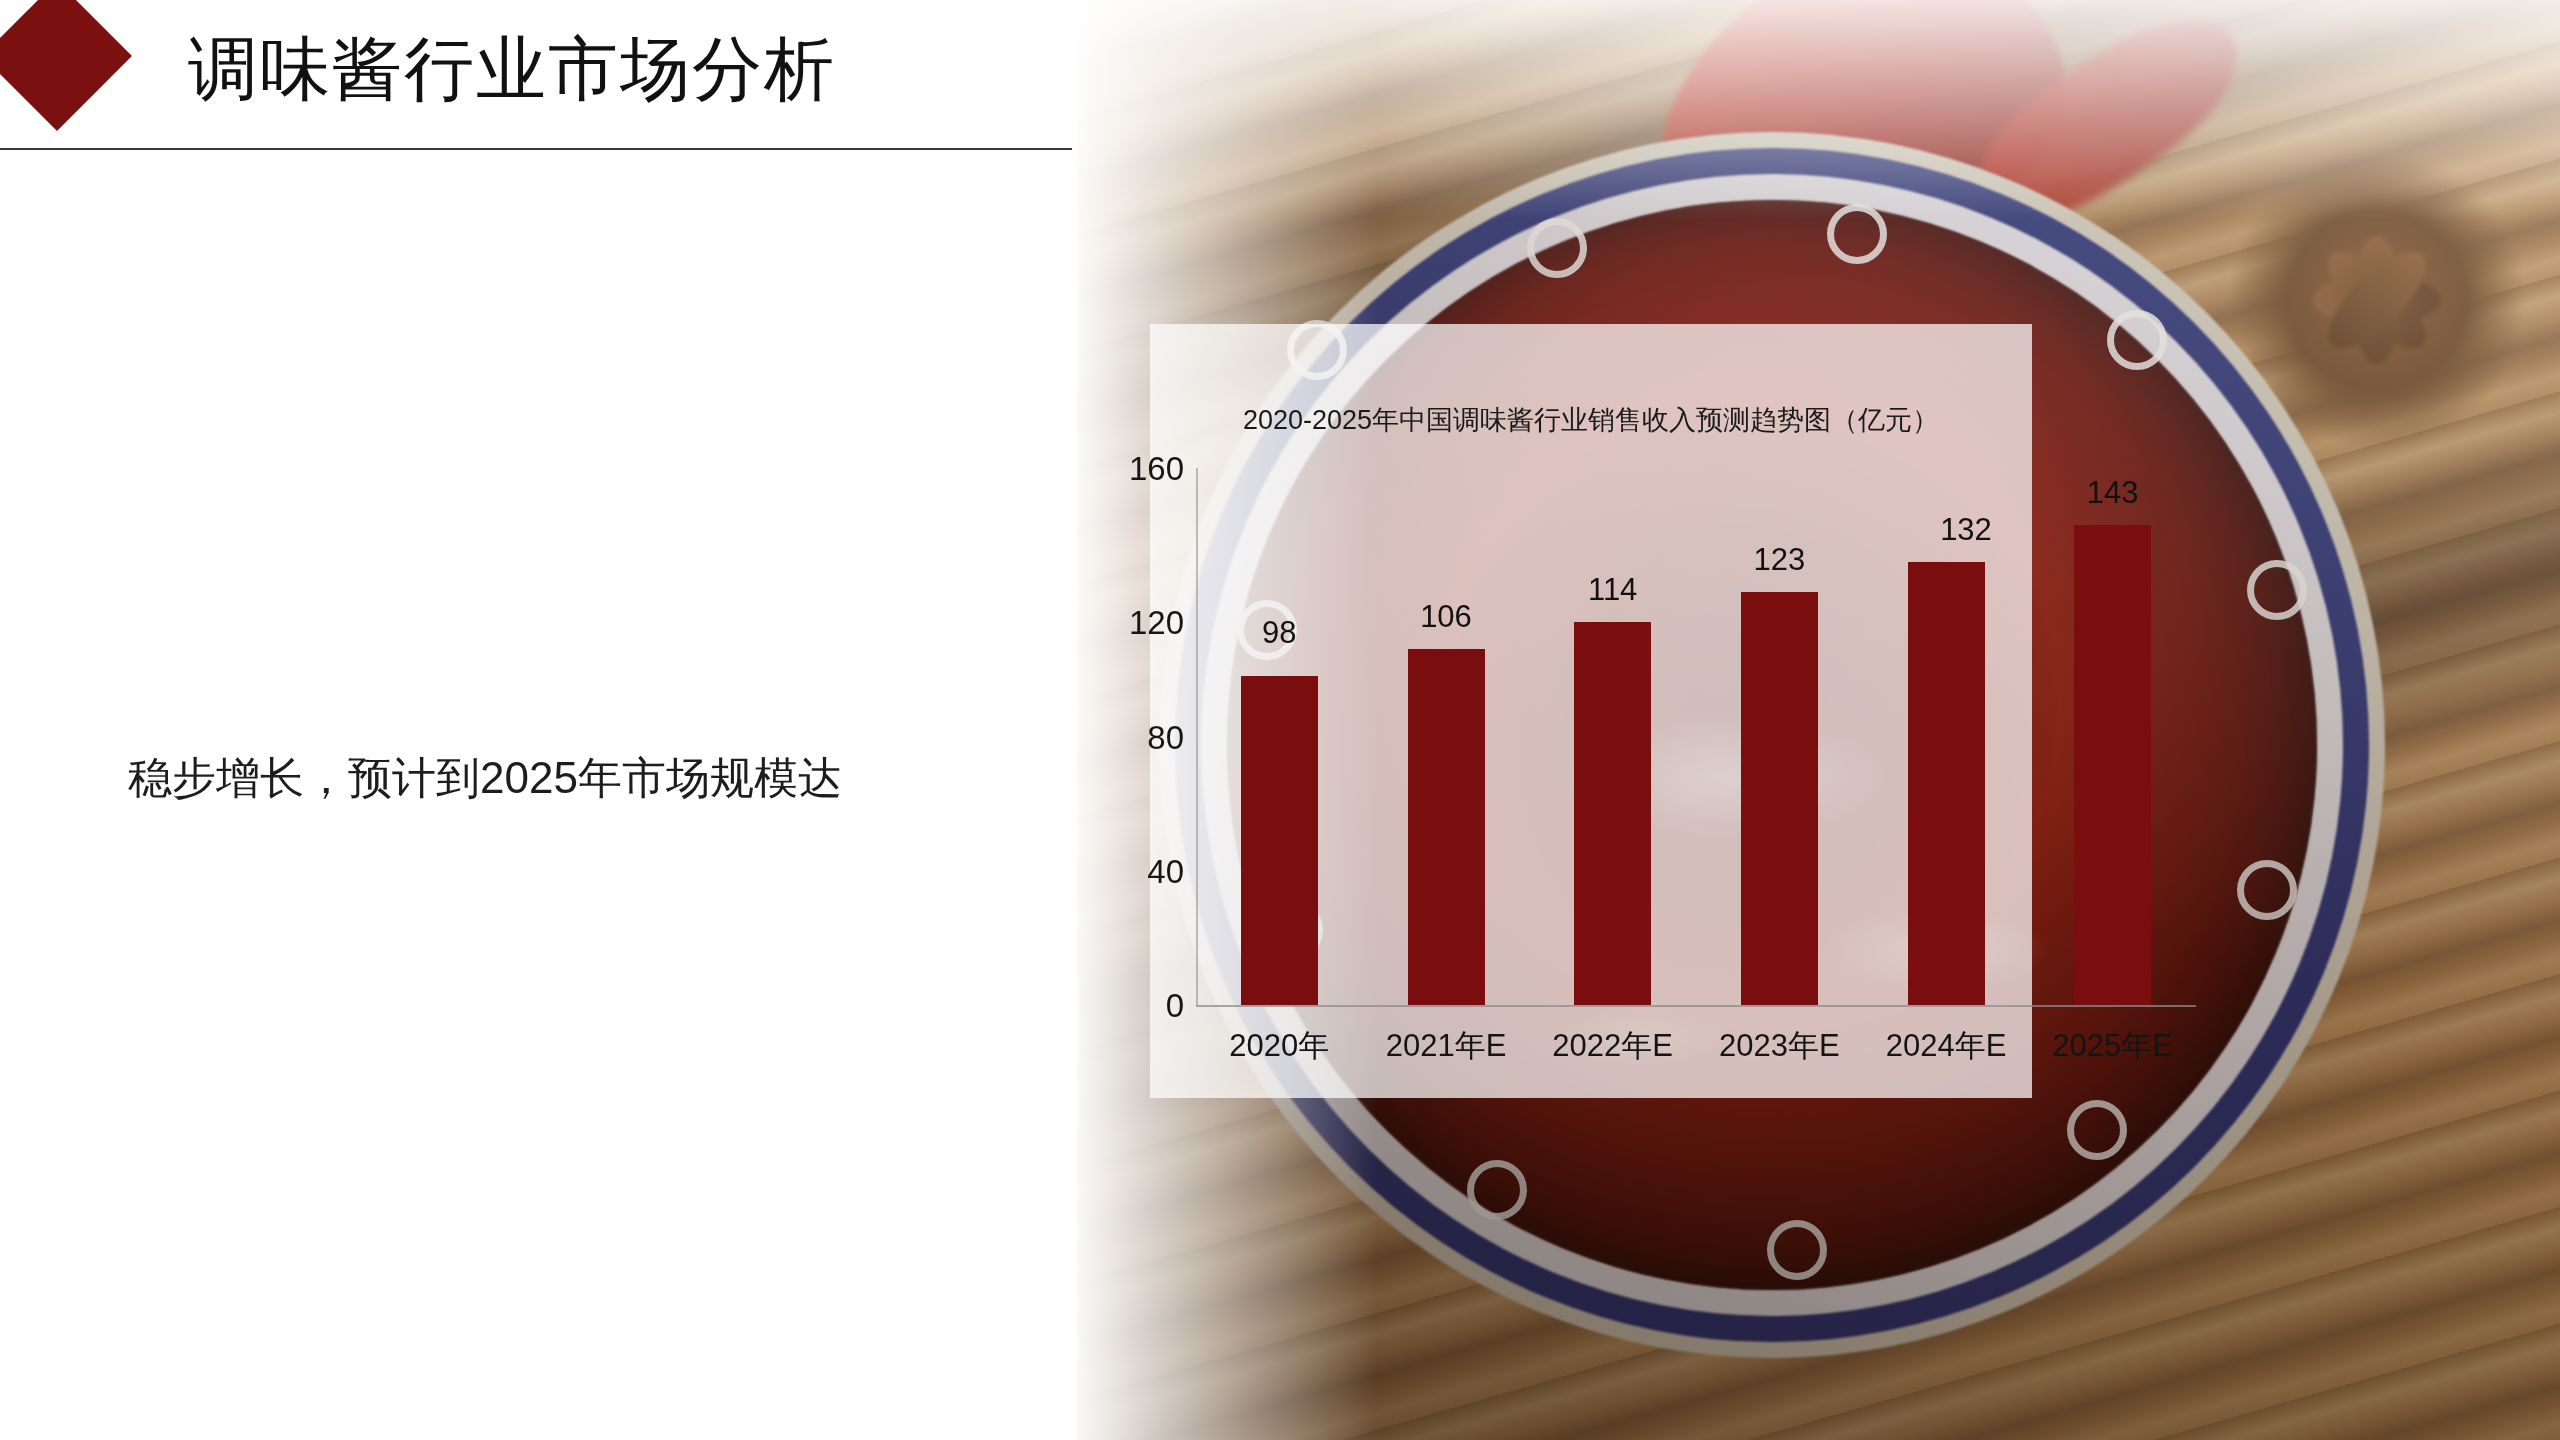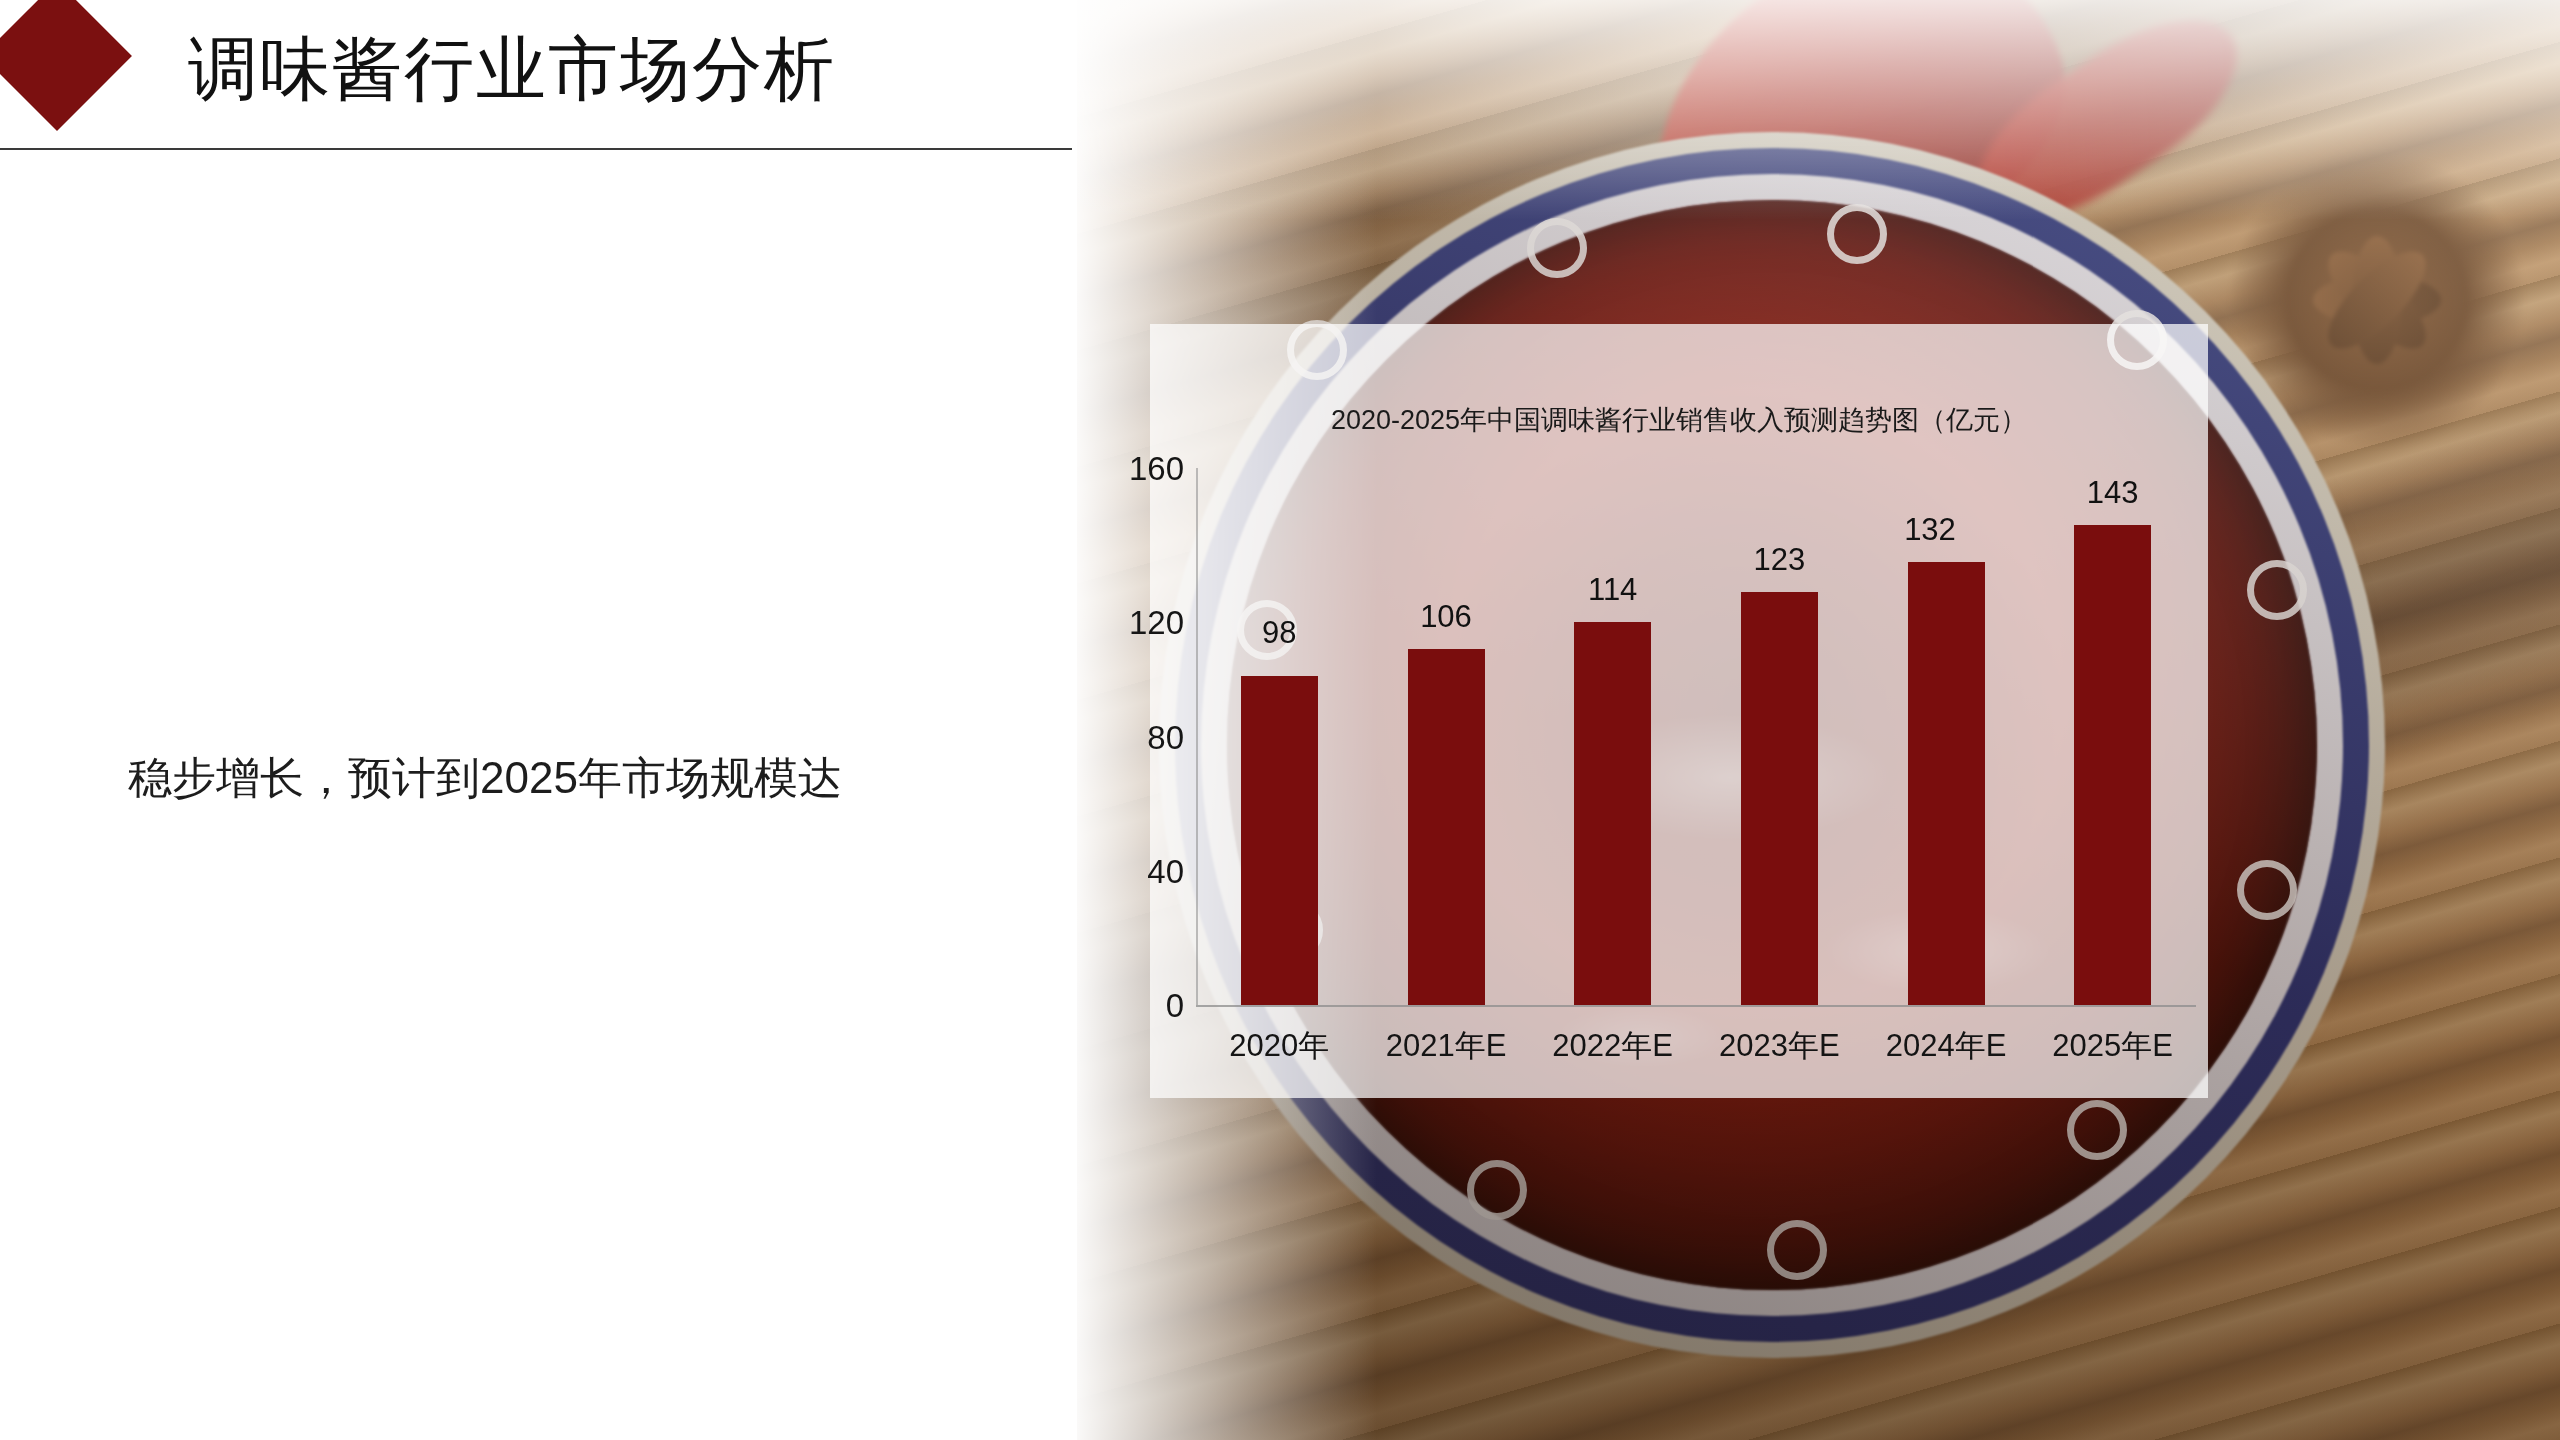--- a/index.html
+++ b/index.html
@@ -100,21 +100,21 @@
     position:absolute;left:0;top:0;width:300px;height:100%;
     background:linear-gradient(90deg,rgba(255,255,255,.97) 0%,rgba(255,255,255,.55) 45%,rgba(255,255,255,0) 100%);
   }
   #photo-fade-top{
     position:absolute;left:0;top:0;width:100%;height:220px;
     background:linear-gradient(180deg,rgba(255,255,255,.85),rgba(255,255,255,0));
   }
 
   
   #chart-panel{
-    position:absolute;left:1150px;top:324px;width:1058px;height:774px;
+    position:absolute;left:1150px;top:324px;width:882px;height:774px;
     background:rgba(255,255,255,.72);
   }
   #chart-title{
     position:absolute;left:0;top:0;width:100%;text-align:center;
     margin-top:78px;font-size:27px;color:#1a1a1a;white-space:nowrap;
   }
 
   
   #plot{
     position:absolute;left:1196px;top:468px;width:1000px;height:537px;
@@ -202,21 +202,21 @@
     <div id="bars">
         <div class="bar" style="left: 44.8333px; height: 328.913px;"></div>
         <div class="barval" style="left: 13.3333px; top: 149px;">98</div>
         <div class="bar" style="left: 211.5px; height: 355.762px;"></div>
         <div class="barval" style="left: 180px; top: 133.238px;">106</div>
         <div class="bar" style="left: 378.167px; height: 382.613px;"></div>
         <div class="barval" style="left: 346.667px; top: 106.387px;">114</div>
         <div class="bar" style="left: 544.833px; height: 412.819px;"></div>
         <div class="barval" style="left: 513.333px; top: 76.1812px;">123</div>
         <div class="bar" style="left: 711.5px; height: 443.025px;"></div>
-        <div class="barval" style="left: 664px; top: 45.975px;">132</div>
+        <div class="barval" style="left: 700px; top: 45.975px;">132</div>
         <div class="bar" style="left: 878.167px; height: 479.944px;"></div>
         <div class="barval" style="left: 846.667px; top: 9.05625px;">143</div>
       </div>
     <div id="xlabels">
         <div class="xlab" style="left: -6.66667px;">2020年</div>
         <div class="xlab" style="left: 160px;">2021年E</div>
         <div class="xlab" style="left: 326.667px;">2022年E</div>
         <div class="xlab" style="left: 493.333px;">2023年E</div>
         <div class="xlab" style="left: 660px;">2024年E</div>
         <div class="xlab" style="left: 826.667px;">2025年E</div>

